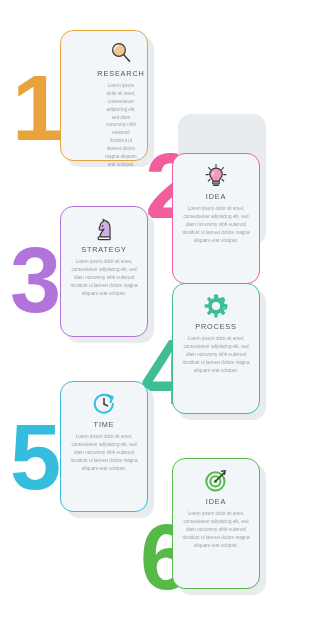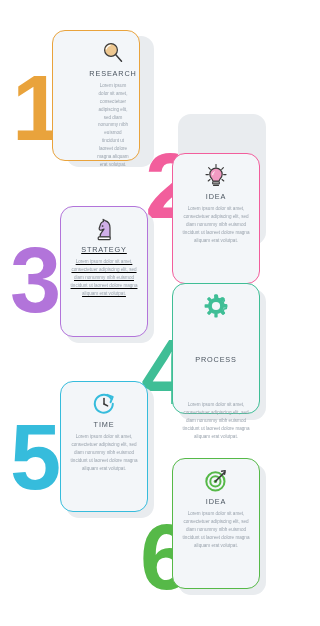--- a/index.html
+++ b/index.html
@@ -86,21 +86,21 @@
     text-align: center;
     padding: 0 3px;
   }
 </style>
 </head>
 <body>
 
 <div id="infographic">
     <div class="step-number" style="left: 12px; top: 62px; color: rgb(233, 163, 60);">1</div>
     <div class="card-shadow" style="left: 66px; top: 36px;"></div>
-    <div class="card" style="left: 52px; top: 30px; border-color: rgb(233, 163, 60); padding-left: 40px;">
+    <div class="card" style="left: 60px; top: 30px; border-color: rgb(233, 163, 60); padding-left: 40px;">
       <div class="card-icon">
     <svg width="26" height="26" viewBox="0 0 26 26">
       <circle cx="11" cy="10" r="6.4" fill="#e9a33c" fill-opacity="0.55" stroke="#3a3a3a" stroke-width="1.2"></circle>
       <path d="M10.2 5.2 A5.2 5.2 0 0 0 6.2 9" stroke="#ffffff" stroke-width="1.1" fill="none" stroke-linecap="round"></path>
       <line x1="15.6" y1="14.6" x2="21.5" y2="21.2" stroke="#3a3a3a" stroke-width="1.5" stroke-linecap="round"></line>
     </svg>
       </div>
       <div class="card-title">RESEARCH</div>
       <div class="card-body">Lorem ipsum dolor sit amet, consectetuer adipiscing elit, sed diam nonummy nibh euismod tincidunt ut laoreet dolore magna aliquam erat volutpat.</div>
     </div>
@@ -122,34 +122,34 @@
       <path d="M11.2 9.0 c-0.9 0.6 -1.5 1.6 -1.5 2.8" stroke="#ffffff" stroke-width="1" fill="none" stroke-linecap="round"></path>
       <rect x="9.6" y="19.0" width="6.8" height="1.9" rx="0.7" fill="#ffffff" stroke="#3a3a3a" stroke-width="1.1"></rect>
       <line x1="10.6" y1="22.4" x2="15.4" y2="22.4" stroke="#3a3a3a" stroke-width="1.2" stroke-linecap="round"></line>
     </svg>
       </div>
       <div class="card-title">IDEA</div>
       <div class="card-body">Lorem ipsum dolor sit amet, consectetuer adipiscing elit, sed diam nonummy nibh euismod tincidunt ut laoreet dolore magna aliquam erat volutpat.</div>
     </div>
     <div class="step-number" style="left: 10px; top: 234px; color: rgb(178, 116, 218);">3</div>
     <div class="card-shadow" style="left: 66px; top: 212px;"></div>
-    <div class="card" style="left: 60px; top: 206px; border-color: rgb(178, 116, 218); text-decoration: underline;">
+    <div class="card" style="left: 60px; top: 206px; border-color: rgb(178, 116, 218);">
       <div class="card-icon">
     <svg width="26" height="26" viewBox="0 0 26 26">
       <path d="M9.0 21.2 c0 -3.4 1.0 -4.6 2.6 -6.2 c1.0 -1.0 1.4 -2.0 1.4 -2.0 l-2.6 1.1 c-1.3 0.5 -2.6 -0.6 -2.2 -1.9 l1.4 -4.2 c0.3 -0.9 0.9 -1.6 1.7 -2.0 l1.2 -0.6 l-0.4 -2.0 l2.0 1.2 c3.2 1.0 4.9 3.6 4.9 7.1 v9.5 z" fill="#b274da" fill-opacity="0.55" stroke="#3a3a3a" stroke-width="1.2" stroke-linejoin="round"></path>
       <circle cx="11.6" cy="10.0" r="0.85" fill="#3a3a3a"></circle>
       <rect x="7.2" y="20.8" width="12.0" height="2.9" rx="0.9" fill="#ffffff" stroke="#3a3a3a" stroke-width="1.2"></rect>
     </svg>
       </div>
       <div class="card-title">STRATEGY</div>
       <div class="card-body">Lorem ipsum dolor sit amet, consectetuer adipiscing elit, sed diam nonummy nibh euismod tincidunt ut laoreet dolore magna aliquam erat volutpat.</div>
     </div>
     <div class="step-number" style="left: 141px; top: 326px; color: rgb(63, 190, 150);">4</div>
     <div class="card-shadow" style="left: 178px; top: 289px;"></div>
-    <div class="card" style="left: 172px; top: 283px; border-color: rgb(63, 190, 150); gap: 33px;">
+    <div class="card" style="left: 172px; top: 283px; border-color: rgb(63, 190, 150);">
       <div class="card-icon">
     <svg width="26" height="26" viewBox="0 0 26 26">
       <g fill="none" stroke="#3fbe96" stroke-width="1.5" stroke-linejoin="round">
         <path d="M13 2.4 l1.9 0.25 l0.55 2.55 a7.9 7.9 0 0 1 2.1 0.88 l2.25 -1.35 l1.35 1.35 l1.35 1.35 l-1.35 2.25 a7.9 7.9 0 0 1 0.88 2.1 l2.55 0.55 v1.9 v1.9 l-2.55 0.55 a7.9 7.9 0 0 1 -0.88 2.1 l1.35 2.25 l-1.35 1.35" transform="translate(-0.6,-0.4) scale(0.93) translate(1.2,1.0)"></path>
       </g>
       <g transform="translate(13,13)">
         <g fill="#3fbe96">
           <g id="teeth">
             <rect x="-1.65" y="-11.4" width="3.3" height="4.3" rx="0.7"></rect>
           </g>

